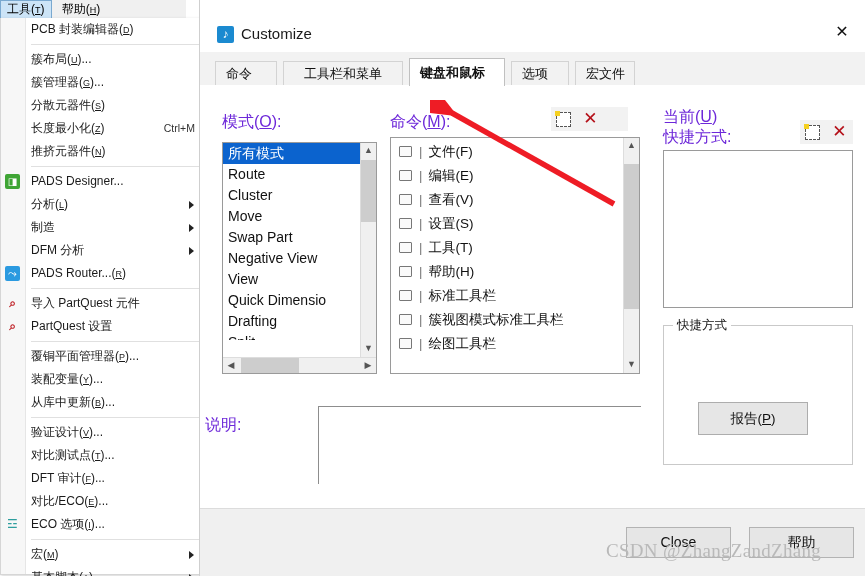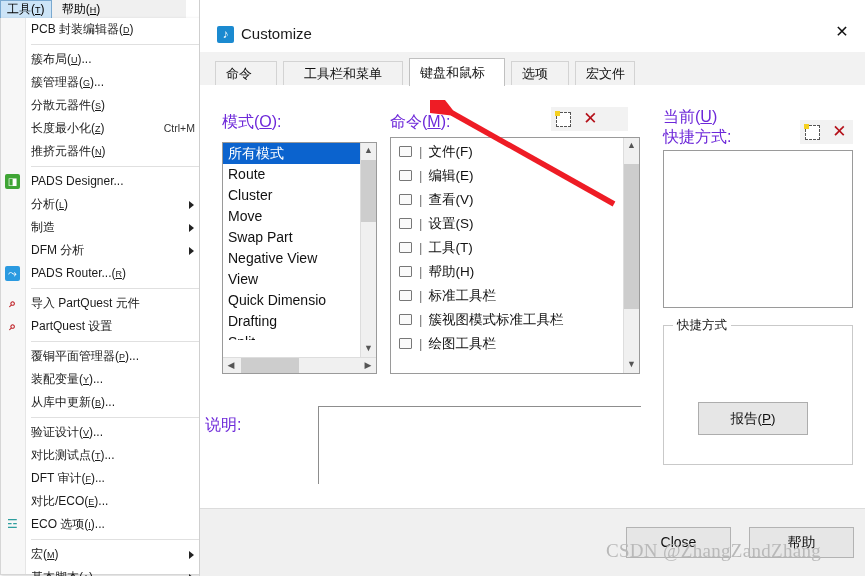--- a/index.html
+++ b/index.html
@@ -207,21 +207,21 @@
     box-sizing: border-box;
     color: #111;
     white-space: nowrap;
   }
   .tab.active {
     background: #ffffff;
     top: 6px;
     height: 28px;
     line-height: 27px;
     border-color: #c0c0c0;
-    font-weight: normal;
+    font-weight: bold;
     z-index: 5;
   }
 
   
   #dlg-body {
     position: absolute;
     left: 0; top: 85px; right: 0;
     height: 424px;
     background: #ffffff;
   }

